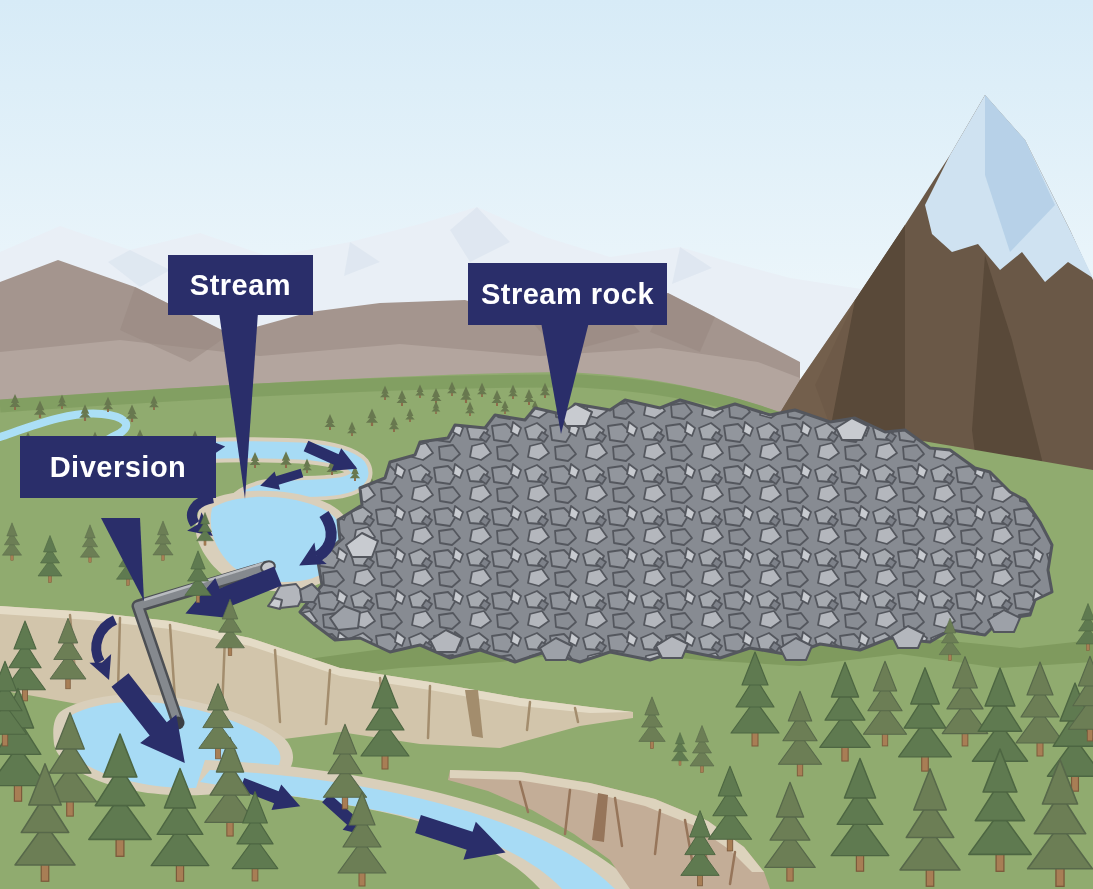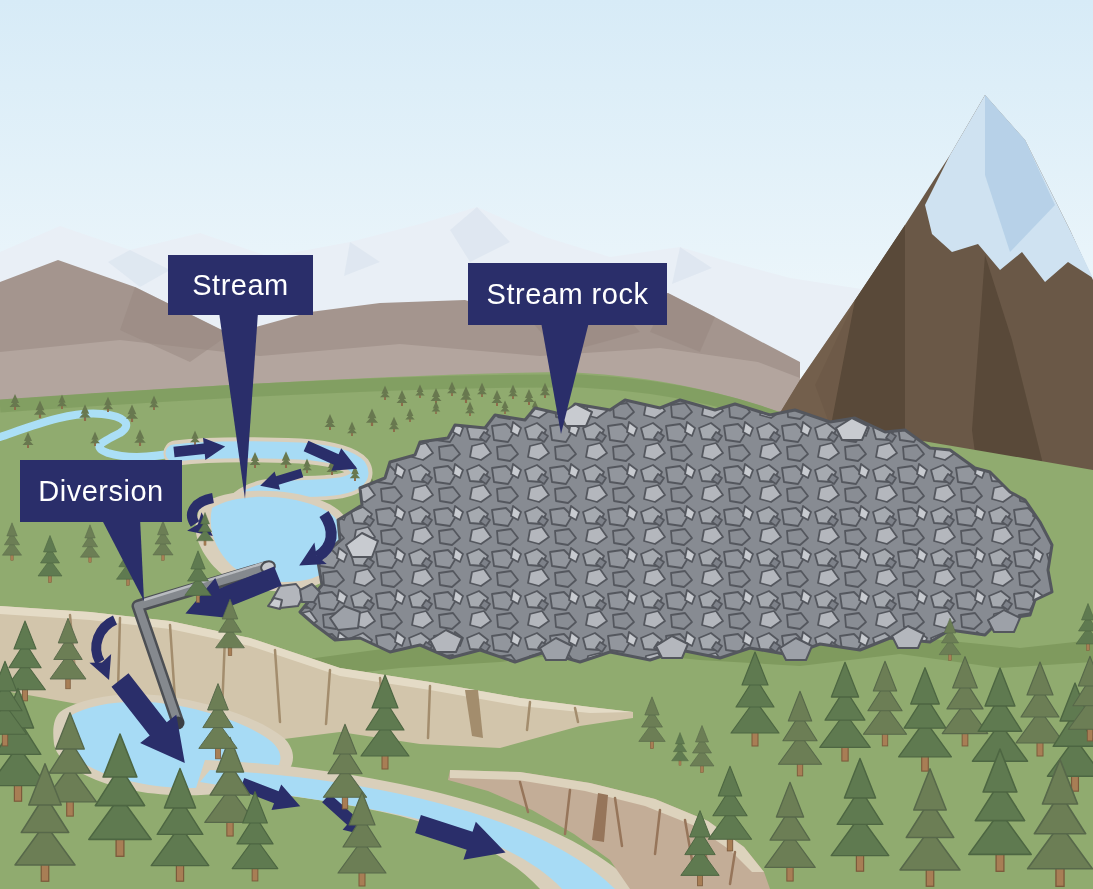--- a/index.html
+++ b/index.html
@@ -9,27 +9,27 @@
     overflow:hidden;
     font-family:"Liberation Sans", sans-serif;
   }
   .stage svg{position:absolute;left:0;top:0;}
   .callout{
     position:absolute;
     background:#2a2e6a;
     color:#ffffff;
     display:flex;align-items:center;justify-content:center;
     font-size:29px;
-    font-weight:400;
+    font-weight:700;
     letter-spacing:.5px;
     user-select:none;
   }
   .callout.stream{left:168px;top:255px;width:145px;height:60px;}
   .callout.waste{left:468px;top:263px;width:199px;height:62px;}
-  .callout.diversion{left:20px;top:460px;width:162px;height:62px;}
+  .callout.diversion{left:20px;top:436px;width:196px;height:62px;}
 </style>
 </head>
 <body>
 
 <div class="stage">
 <svg width="1093" height="889" viewBox="0 0 1093 889">
   <defs>
     <linearGradient id="sky" x1="0" y1="0" x2="0" y2="1">
       <stop offset="0" stop-color="#d7ebf7"></stop>
       <stop offset="1" stop-color="#f4fafc"></stop>

